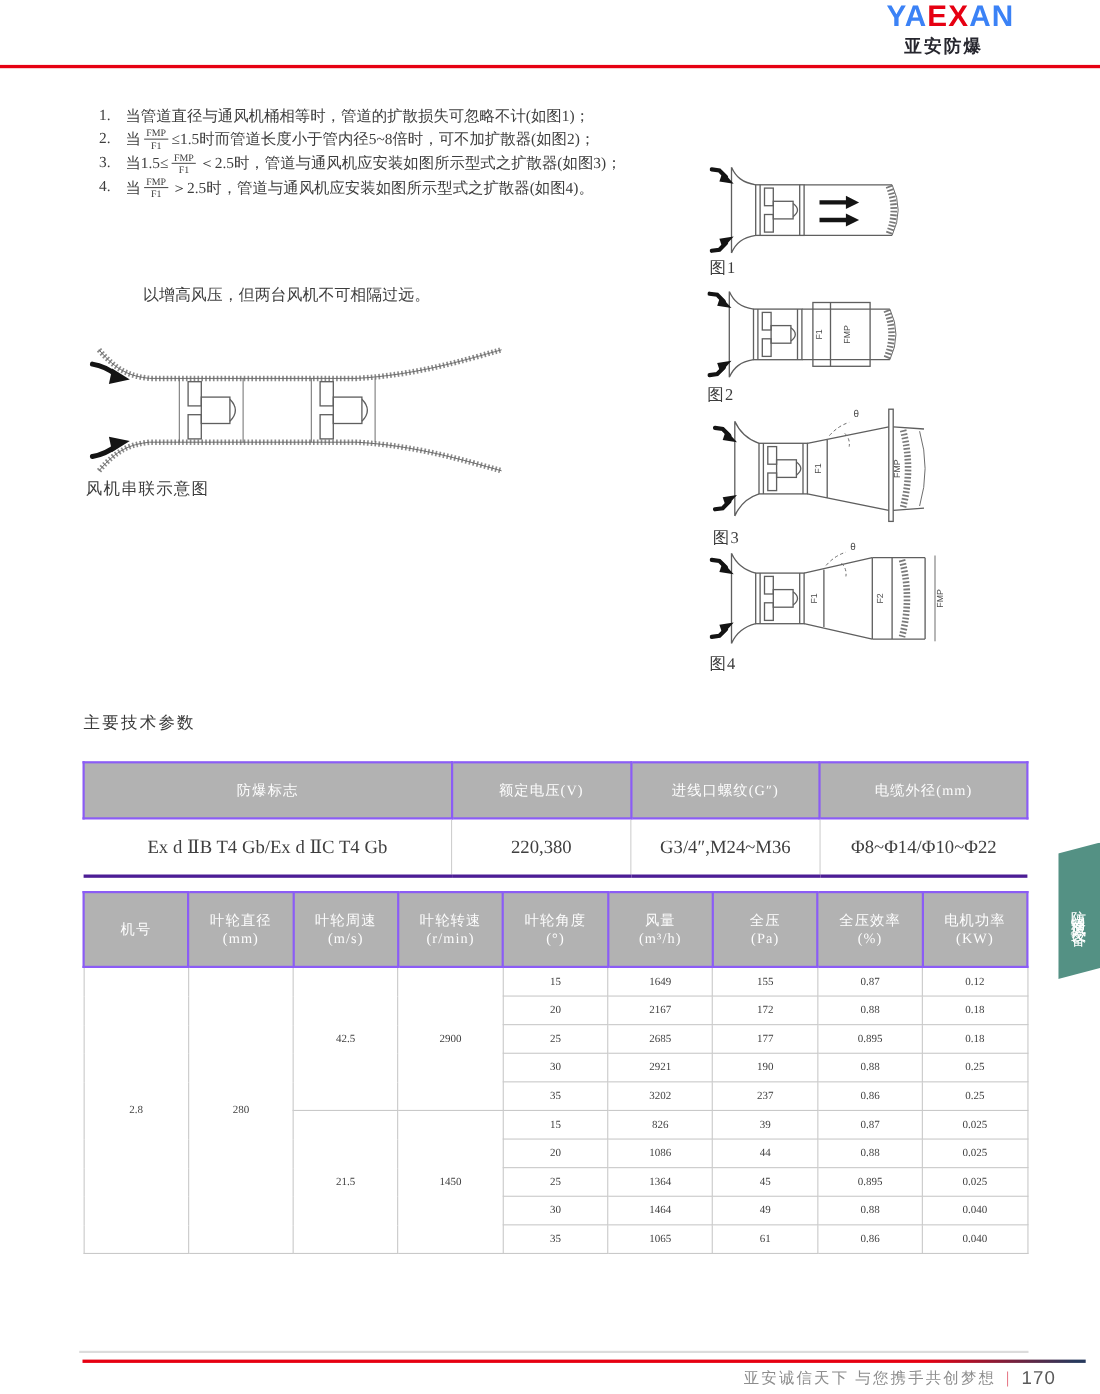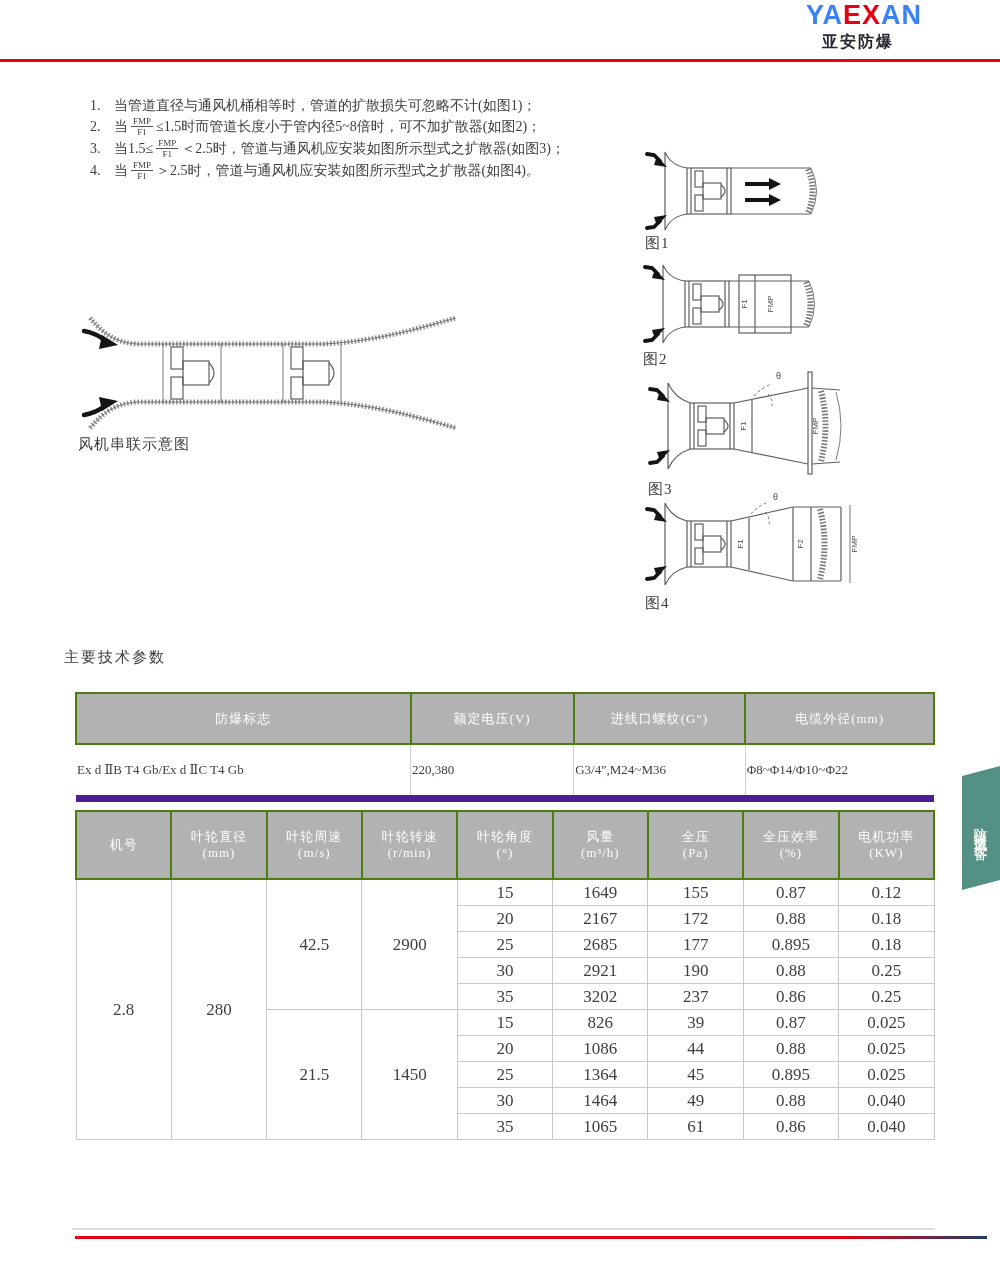--- a/index.html
+++ b/index.html
@@ -33,31 +33,31 @@
   svg .ln{stroke:#5f5f5f;stroke-width:1.2;fill:none;}
   svg .thin{stroke:#6b6b6b;stroke-width:0.9;fill:none;}
   svg .rib{stroke:#7a7a7a;stroke-width:6;fill:none;stroke-dasharray:1.6 1.7;}
   svg .wall{stroke:#8a8a8a;stroke-width:5;fill:none;stroke-dasharray:1.5 2;}
   svg .dash{stroke:#6b6b6b;stroke-width:0.9;fill:none;stroke-dasharray:3 2.4;}
   svg .blk{fill:#141414;stroke:none;}
   svg .astk{stroke:#141414;stroke-width:4.5;fill:none;stroke-linecap:round;}
   svg text{fill:#4a4a4a;font-family:"Liberation Sans",sans-serif;}
 
   
-  .params-title{position:absolute;left:64px;top:648px;font-size:15px;letter-spacing:2px;color:#3a3a3a;}
+  .params-title{position:absolute;left:76px;top:648px;font-size:15px;letter-spacing:2px;color:#3a3a3a;}
   table{border-collapse:collapse;table-layout:fixed;}
   .ptable{position:absolute;left:75px;width:860px;}
   #table1{top:692px;}
   #table2{top:810px;}
-  th{background:#b2b2b2;color:#fdfdfd;font-weight:normal;font-size:13px;border:2px solid #4d7c0f;letter-spacing:1px;}
+  th{background:#b2b2b2;color:#fdfdfd;font-weight:normal;font-size:13px;border:2px solid #8b5cf6;letter-spacing:1px;}
   #table1 th{height:47px;}
-  #table1 td{height:48px;text-align:left;font-size:13px;color:#3f3f3f;border-bottom:7px solid #4c1d95;}
+  #table1 td{height:48px;text-align:center;font-size:17px;color:#3f3f3f;border-bottom:3px solid #4c1d95;}
   #table1 td + td{border-left:1px solid #cfcfcf;}
   #table2 th{height:64px;line-height:16px;}
-  #table2 td{height:23px;text-align:center;font-size:17px;color:#3f3f3f;border:1px solid #c9c9c9;}
+  #table2 td{height:23px;text-align:center;font-size:10px;color:#3f3f3f;border:1px solid #c9c9c9;}
 
   
   .side-tab{position:absolute;right:0;top:766px;width:38px;height:124px;background:#549184;
             clip-path:polygon(0 10px,100% 0,100% 114px,0 100%);
             display:flex;align-items:center;justify-content:center;}
   .side-tab span{writing-mode:vertical-rl;color:#fff;font-size:14px;letter-spacing:4px;
             font-family:"Liberation Sans",sans-serif;}
 
   
   .footer-gray-rule{position:absolute;left:72px;top:1228px;width:863px;height:2px;background:#dcdcdc;}
@@ -115,20 +115,21 @@
         <span class="frac">
             <span class="ft">FMP</span>
             <span class="fb">F1</span>
           </span>
         <span>＞2.5时，管道与通风机应安装如图所示型式之扩散器(如图4)。</span>
       </span>
     </div>
   </div>
 
   <div class="sec2">
+    <div class="indent">以增高风压，但两台风机不可相隔过远。</div>
   </div>
 
   <div class="fig" style="left:78px;top:313px;width:390px;">
     <svg width="390" height="120" viewBox="0 0 390 120">
 
       <path class="wall" d="M12,5 C28,24 40,29 58,31 L246,31 C300,28 342,15 378,5"></path>
       <path class="thin" d="M12,5 C28,24 40,29 58,31 L246,31 C300,28 342,15 378,5"></path>
       <path class="wall" d="M12,115 C28,96 40,91 58,89 L246,89 C300,92 342,105 378,115"></path>
       <path class="thin" d="M12,115 C28,96 40,91 58,89 L246,89 C300,92 342,105 378,115"></path>
 
@@ -406,14 +407,19 @@
         </tr>
       </tbody>
   </table>
 
   <div class="side-tab">
     <span>防爆通风设备</span>
   </div>
 
   <div class="footer-gray-rule"></div>
   <div class="footer-rule"></div>
+  <div class="footer-text">
+    <span>亚安诚信天下 与您携手共创梦想</span>
+    <span class="divider">|</span>
+    <span class="pageno">170</span>
+  </div>
 
 </div>
 
 </body></html>

